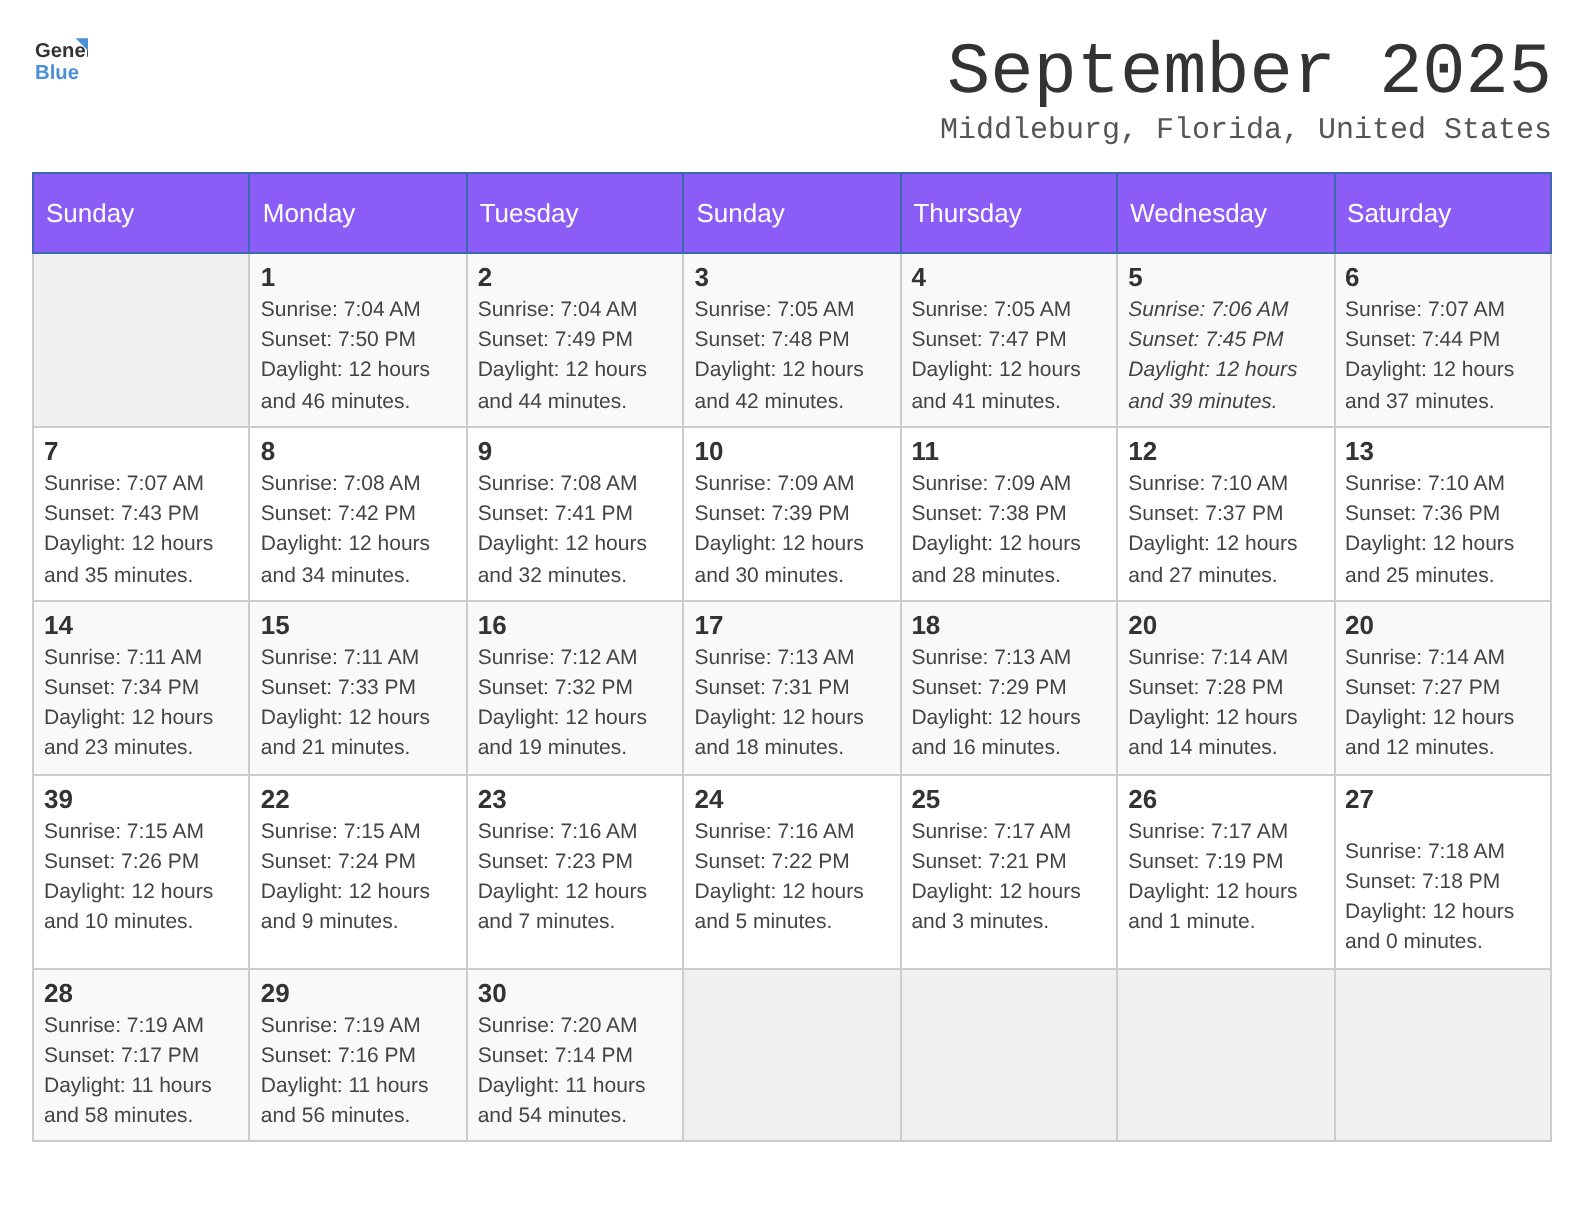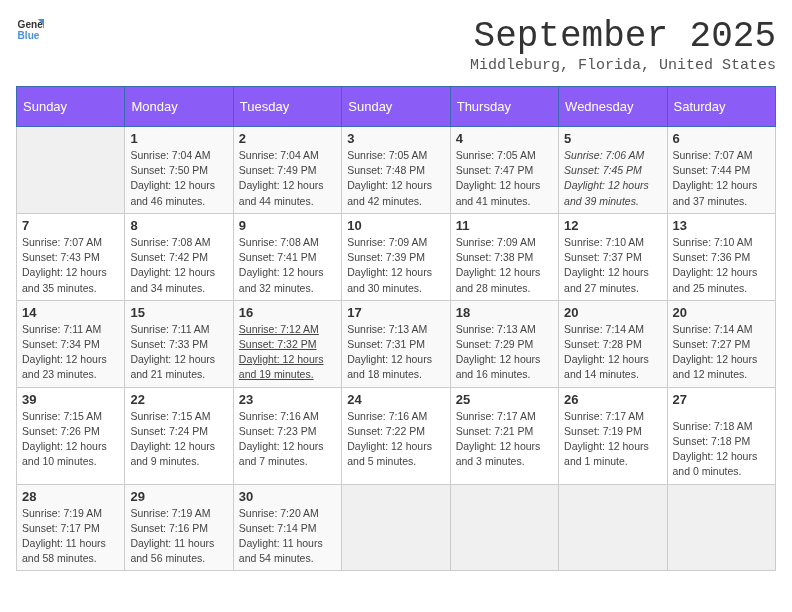--- a/index.html
+++ b/index.html
@@ -214,21 +214,21 @@
         </td>
         <td>
           <span class="day-number">15</span>
           <div class="day-info" style="white-space: pre-line;">Sunrise: 7:11 AM
 Sunset: 7:33 PM
 Daylight: 12 hours
 and 21 minutes.</div>
         </td>
         <td>
           <span class="day-number">16</span>
-          <div class="day-info" style="white-space: pre-line; text-decoration: underline;">Sunrise: 7:12 AM
+          <div class="day-info" style="white-space: pre-line;">Sunrise: 7:12 AM
 Sunset: 7:32 PM
 Daylight: 12 hours
 and 19 minutes.</div>
         </td>
         <td>
           <span class="day-number">17</span>
           <div class="day-info" style="white-space: pre-line;">Sunrise: 7:13 AM
 Sunset: 7:31 PM
 Daylight: 12 hours
 and 18 minutes.</div>

